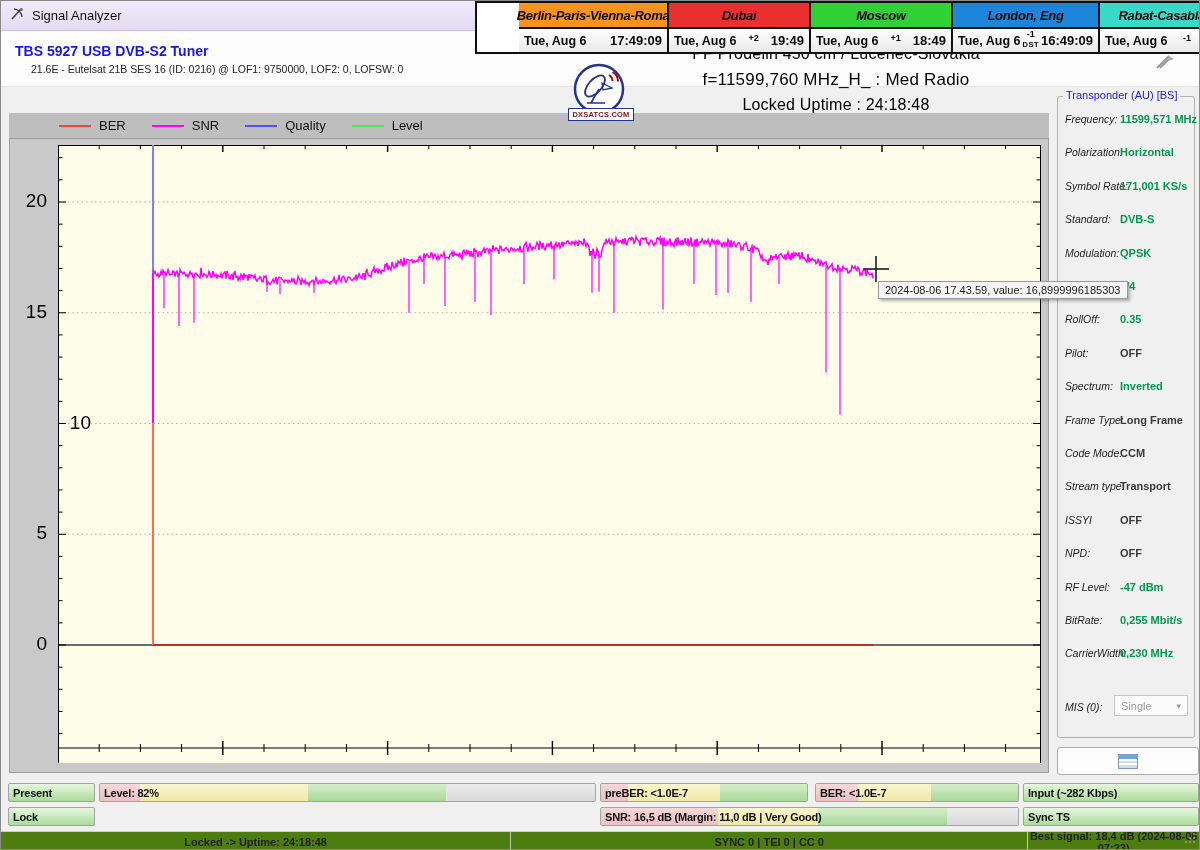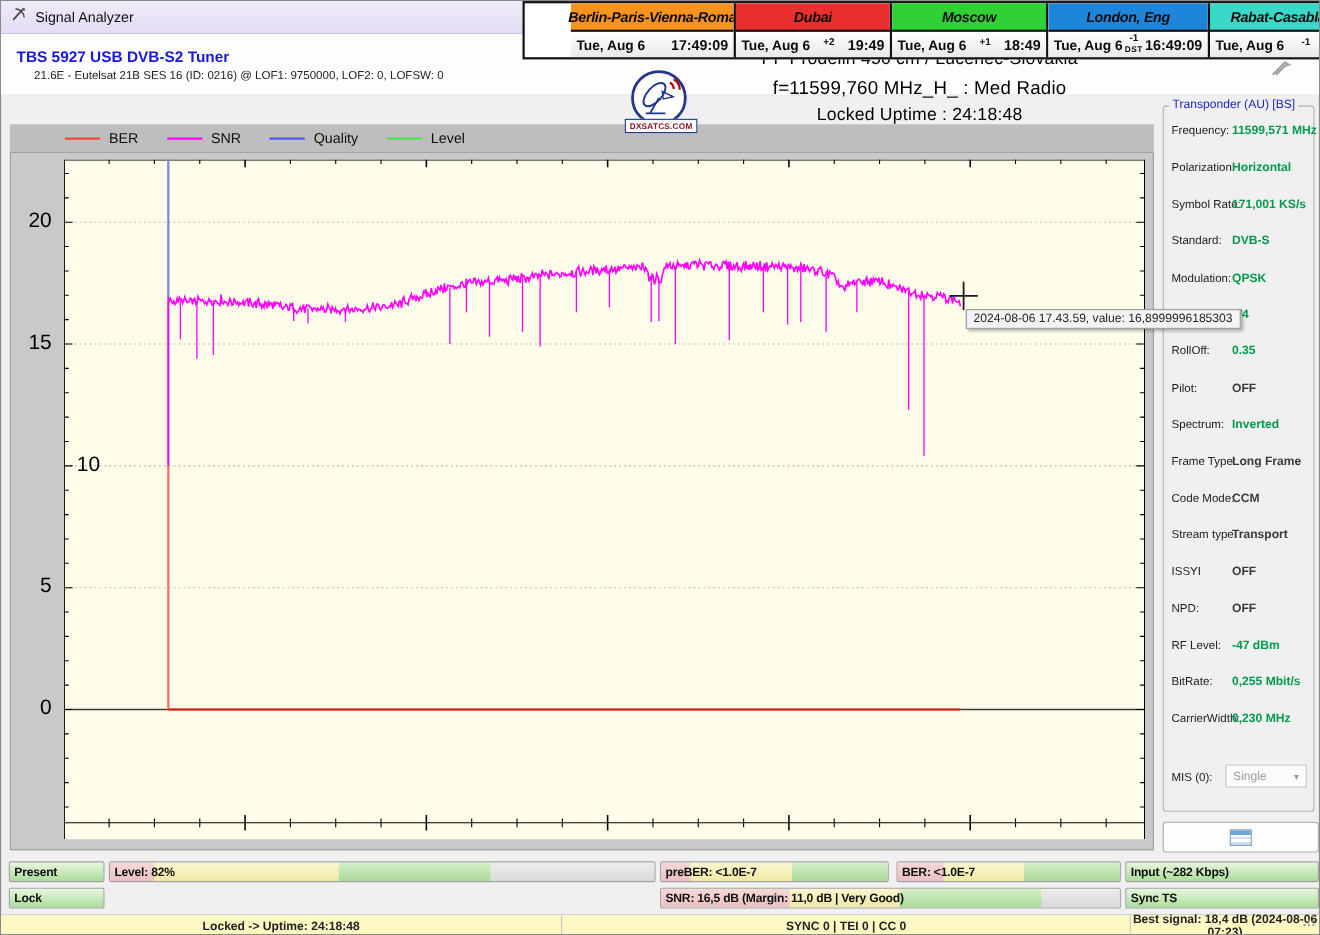--- a/index.html
+++ b/index.html
@@ -49,41 +49,41 @@
   .chartpanel{position:absolute;left:8px;top:137px;width:1040px;height:635px;background:#c9c9c9;
     border:1px solid #9e9e9e;box-sizing:border-box;}
   .plot{position:absolute;left:48px;top:6px;width:983px;height:618px;background:#fdfde9;}
   .ytick{position:absolute;width:38px;text-align:right;font-size:19px;color:#000;z-index:2;}
   .tooltip{position:absolute;left:877px;top:280px;background:#f4f4f4;border:1px solid #9a9a9a;
     box-shadow:2px 2px 3px rgba(0,0,0,.3);font-size:11px;padding:2px 6px;white-space:nowrap;z-index:20;color:#222;}
   .crosshair{position:absolute;left:862px;top:255px;z-index:19;}
   
   .groupbox{position:absolute;left:1056px;top:95px;width:138px;height:642px;border:1px solid #b2b2b2;border-radius:3px;box-sizing:border-box;}
   .groupbox-title{position:absolute;left:5px;top:-8px;background:#f0f0f0;padding:0 3px;font-size:11px;color:#2222cc;white-space:nowrap;}
-  .tp-label{position:absolute;left:7px;font-size:10.5px;color:#1c1c1c;white-space:nowrap;}
+  .tp-label{position:absolute;left:7px;font-size:10.5px;color:#1c1c1c;white-space:nowrap;font-style:italic;}
   .tp-value{position:absolute;left:62px;font-size:11px;font-weight:bold;white-space:nowrap;}
   .tp-value.green{color:#009a4d;}
   .tp-value.dark{color:#3a3a3a;}
   .mis-select{position:absolute;left:56px;width:74px;height:21px;display:flex;align-items:center;justify-content:space-between;
     padding:0 6px;background:#fbfbfb;border:1px solid #c6c6c6;color:#9a9a9a;font-size:11px;box-sizing:border-box;}
   .side-button{position:absolute;left:1056px;top:746px;width:140px;height:26px;background:#fdfdfd;
     border:1px solid #ababab;border-radius:3px;display:flex;align-items:center;justify-content:center;cursor:default;}
   .list-icon{width:18px;height:13px;border:1px solid #7f9db9;
     background:linear-gradient(#6ea6d8 0 4px,#ffffff 4px 6px,#cfe0ef 6px 8px,#ffffff 8px 10px,#cfe0ef 10px 13px);}
   
   .bar{position:absolute;height:19px;border:1px solid #a3a3a3;border-radius:2px;overflow:hidden;box-sizing:border-box;background:#e6e6e6;}
   .bar .lbl{position:absolute;left:4px;top:2.5px;font-size:11px;font-weight:bold;color:#101010;letter-spacing:-.2px;white-space:nowrap;z-index:2;}
   .seg{position:absolute;top:0;height:100%;}
   .seg-pink{background:linear-gradient(#f6d8d8,#ecc0c2);}
   .seg-yellow{background:linear-gradient(#faf6cf,#f0e8a6);}
   .seg-green{background:linear-gradient(#d6efca,#a8d998);}
   .seg-gray{background:linear-gradient(#ededed,#d9d9d9);}
   .green-bar{background:linear-gradient(#e6f7de,#abdc9b);}
   
-  .statusbar{position:absolute;left:0;top:830px;width:100%;height:20px;background:#fef9c3;border-top:1px solid #cfcfcf;
+  .statusbar{position:absolute;left:0;top:830px;width:100%;height:20px;background:#4d7c0f;border-top:1px solid #cfcfcf;
     display:flex;align-items:center;font-size:11px;font-weight:bold;color:#222;box-sizing:border-box;}
   .sb-cell{text-align:center;height:100%;display:flex;align-items:center;justify-content:center;box-sizing:border-box;}
   .sb-cell + .sb-cell{border-left:1px solid #c6c6c6;}
   .grip{position:absolute;right:2px;bottom:1px;}
 </style>
 </head>
 <body>
 
 <div class="screen">
 

